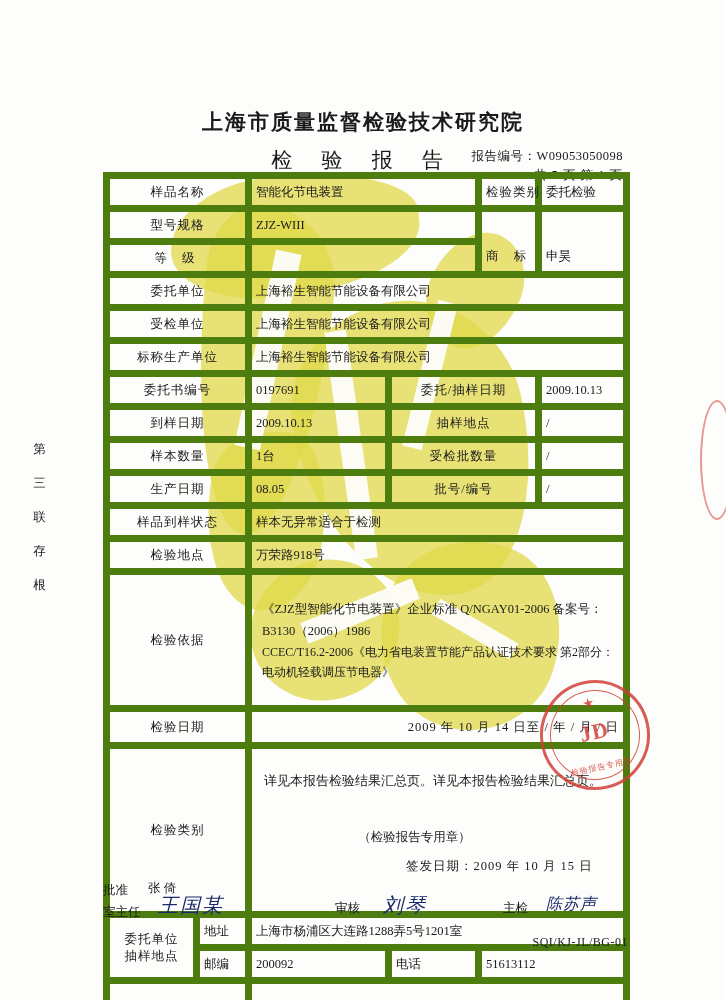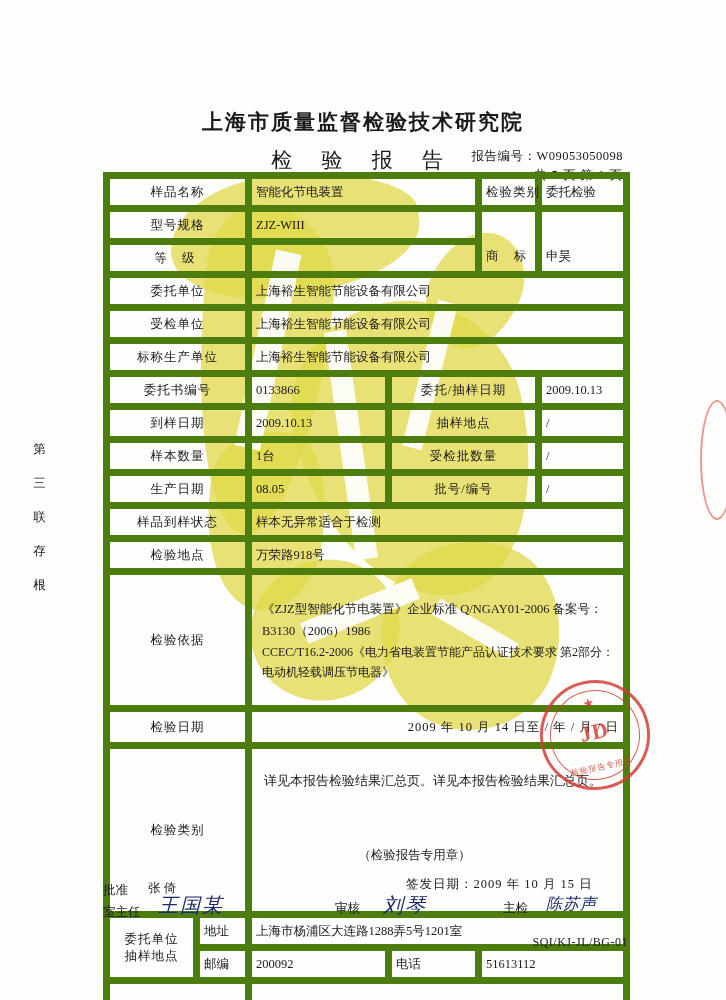--- a/index.html
+++ b/index.html
@@ -166,21 +166,21 @@
     font-size: 12.5px;
   }
   .concl-text {
     padding-left: 8px;
     font-size: 13px;
     line-height: 20px;
   }
   .concl-note {
     text-align: center;
     font-size: 12.5px;
-    margin-top: 56px;
+    margin-top: 38px;
     padding-right: 46px;
   }
   .concl-sign {
     font-size: 12.5px;
     margin-top: 12px;
     padding-left: 150px;
     letter-spacing: 1px;
   }
 
   
@@ -359,21 +359,21 @@
       <tr>
         <td class="lbl" colspan="2">受检单位</td>
         <td class="val" colspan="4">上海裕生智能节能设备有限公司</td>
       </tr>
       <tr>
         <td class="lbl" colspan="2">标称生产单位</td>
         <td class="val" colspan="4">上海裕生智能节能设备有限公司</td>
       </tr>
       <tr>
         <td class="lbl" colspan="2">委托书编号</td>
-        <td class="val">0133866</td>
+        <td class="val">0197691</td>
         <td class="lbl" colspan="2">委托/抽样日期</td>
         <td class="val">2009.10.13</td>
       </tr>
       <tr>
         <td class="lbl" colspan="2">到样日期</td>
         <td class="val">2009.10.13</td>
         <td class="lbl" colspan="2">抽样地点</td>
         <td class="val">/</td>
       </tr>
       <tr>

